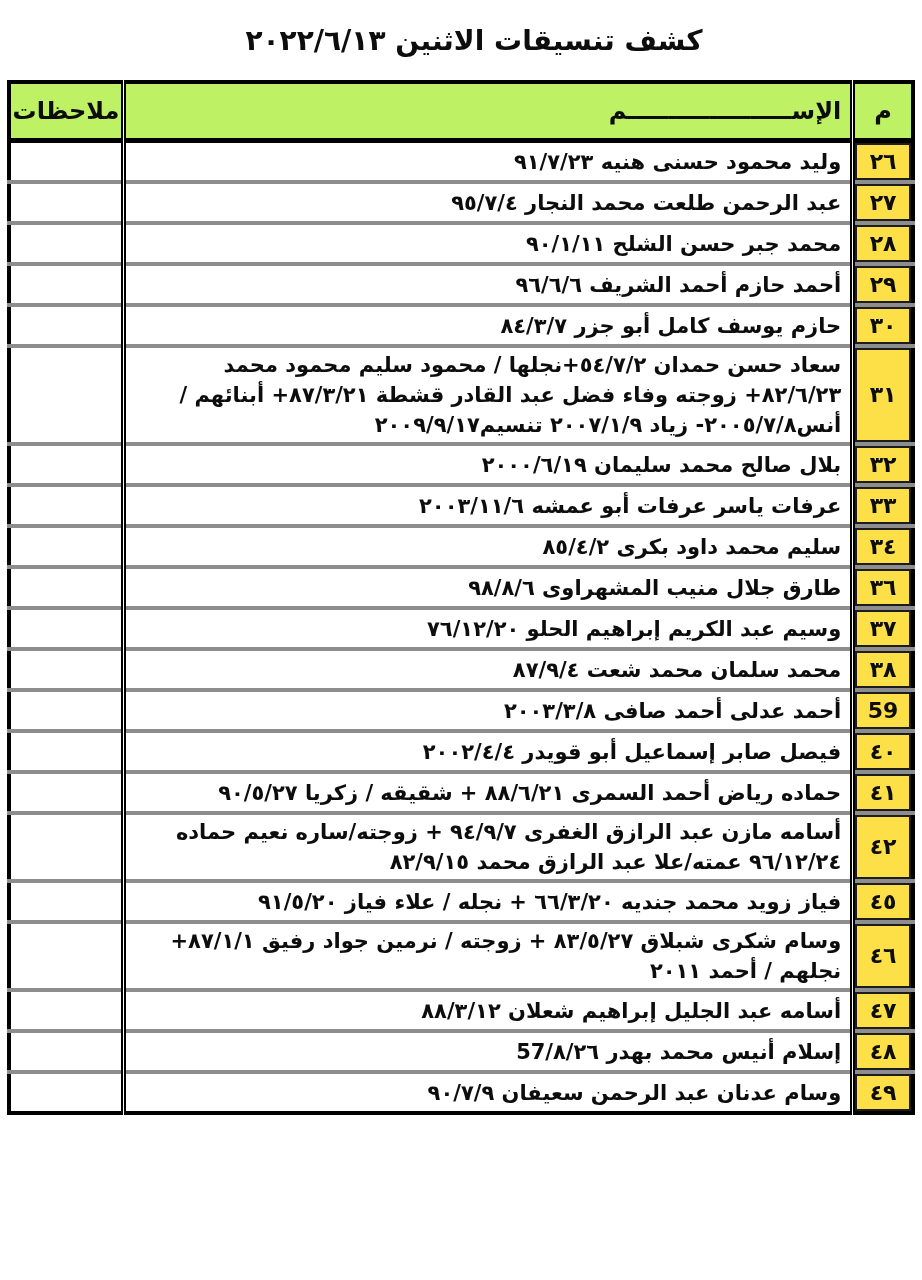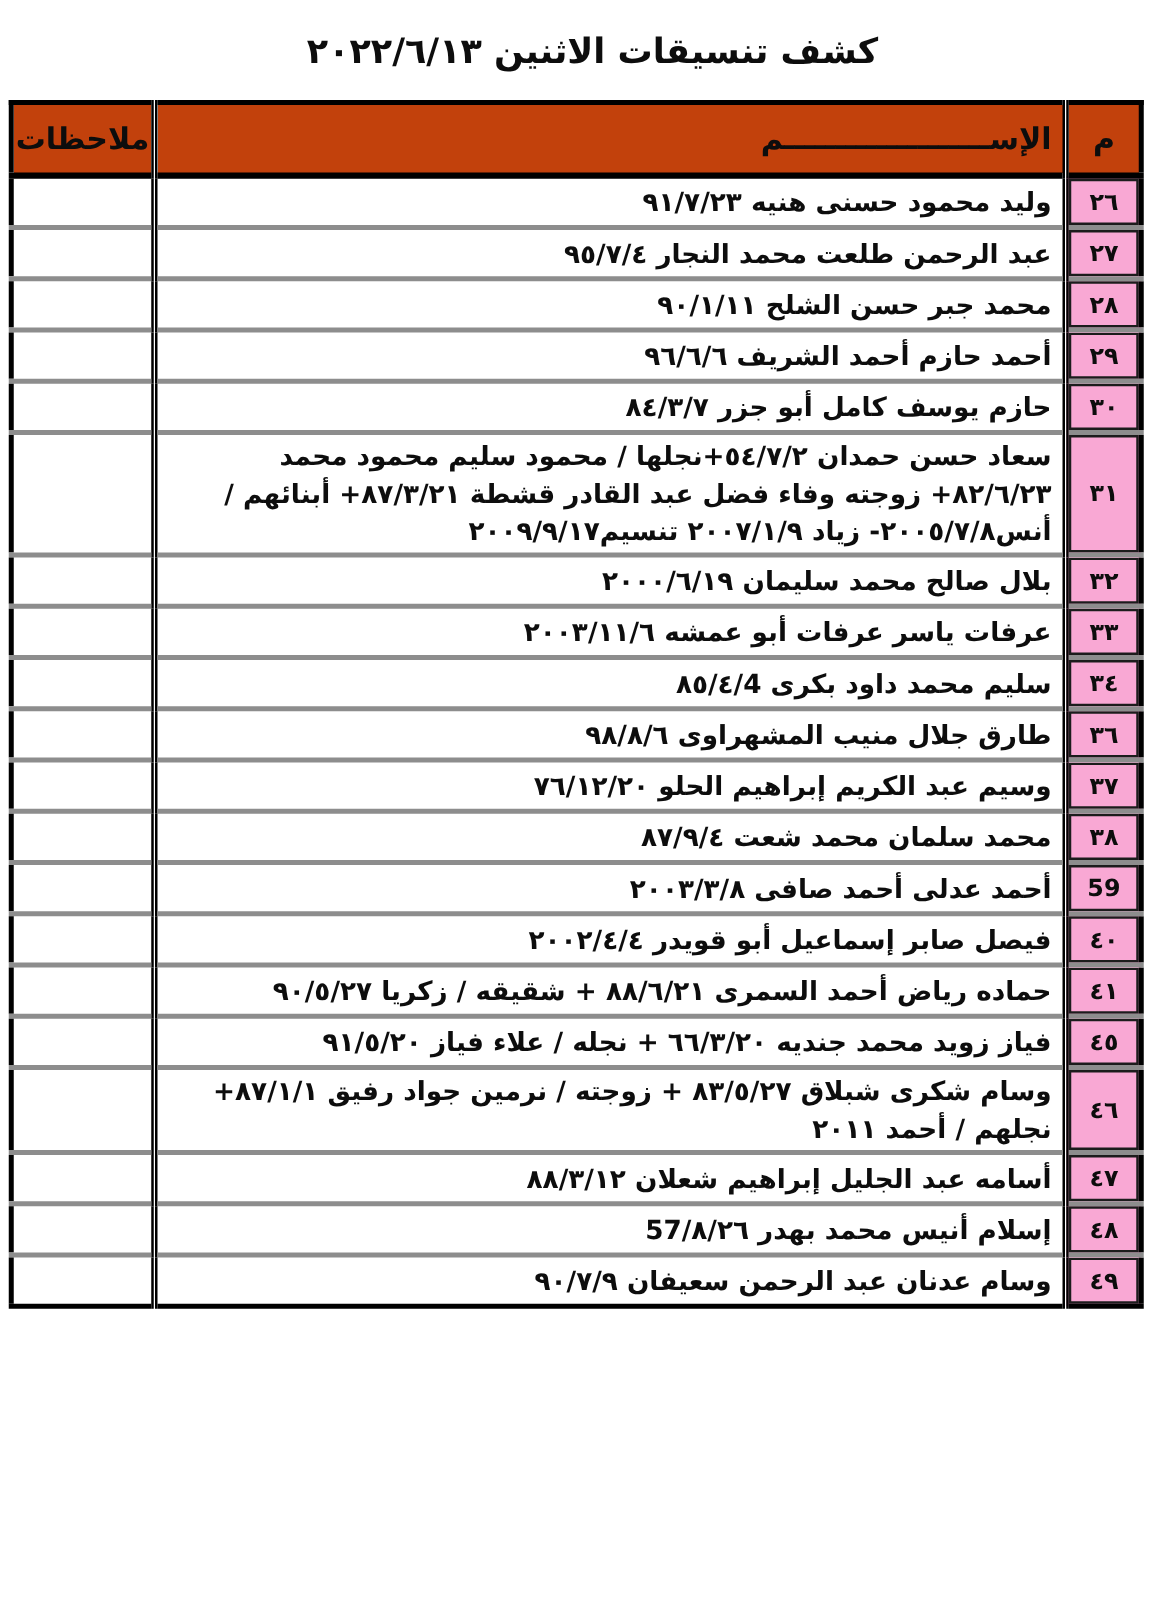--- a/index.html
+++ b/index.html
@@ -16,34 +16,34 @@
   }
   table.sheet{
     position:absolute;top:80px;right:7px;width:908px;
     border-collapse:collapse;table-layout:fixed;
     border:4px solid #000;
   }
   col.c-num{width:60px;}
   col.c-name{width:726px;}
   col.c-notes{width:114px;}
   th{
-    background:#c2410c;border-bottom:5px solid #000;
+    background:#bef264;border-bottom:5px solid #000;
     height:50px;font-size:24px;font-weight:bold;text-align:center;
     padding:0;overflow:hidden;white-space:nowrap;
   }
   td{
     border-bottom:4px solid #8d8d8d;
     height:33px;vertical-align:middle;padding:0;
     font-weight:bold;font-size:21px;line-height:30px;
   }
   tbody tr:last-child td{border-bottom:4px solid #000;}
   .col-num{border-left:5px double #000;text-align:center;}
   .col-name{border-left:5px double #000;text-align:right;padding:2px 9px;}
   td.col-num{
-    background:#f9a8d4;font-size:19px;
+    background:#fde047;font-size:22px;
     box-shadow:inset 0 0 0 2px #1c1c1c;
   }
   td.col-notes{background:#fff;}
 </style>
 </head>
 <body>
 
 <div class="page">
   <div class="title">كشف تنسيقات الاثنين ٢٠٢٢/٦/١٣</div>
 
@@ -96,21 +96,21 @@
           <td class="col-name">بلال صالح محمد سليمان ٢٠٠٠/٦/١٩</td>
           <td class="col-notes"></td>
         </tr>
         <tr>
           <td class="col-num">٣٣</td>
           <td class="col-name">عرفات ياسر عرفات أبو عمشه ٢٠٠٣/١١/٦</td>
           <td class="col-notes"></td>
         </tr>
         <tr>
           <td class="col-num">٣٤</td>
-          <td class="col-name">سليم محمد داود بكرى ٨٥/٤/4</td>
+          <td class="col-name">سليم محمد داود بكرى ٨٥/٤/٢</td>
           <td class="col-notes"></td>
         </tr>
         <tr>
           <td class="col-num">٣٦</td>
           <td class="col-name">طارق جلال منيب المشهراوى ٩٨/٨/٦</td>
           <td class="col-notes"></td>
         </tr>
         <tr>
           <td class="col-num">٣٧</td>
           <td class="col-name">وسيم عبد الكريم إبراهيم الحلو ٧٦/١٢/٢٠</td>
@@ -130,20 +130,25 @@
           <td class="col-num">٤٠</td>
           <td class="col-name">فيصل صابر إسماعيل أبو قويدر ٢٠٠٢/٤/٤</td>
           <td class="col-notes"></td>
         </tr>
         <tr>
           <td class="col-num">٤١</td>
           <td class="col-name">حماده رياض أحمد السمرى ٨٨/٦/٢١ + شقيقه / زكريا ٩٠/٥/٢٧</td>
           <td class="col-notes"></td>
         </tr>
         <tr>
+          <td class="col-num">٤٢</td>
+          <td class="col-name">أسامه مازن عبد الرازق الغفرى ٩٤/٩/٧ + زوجته/ساره نعيم حماده ٩٦/١٢/٢٤ عمته/علا عبد الرازق محمد ٨٢/٩/١٥</td>
+          <td class="col-notes"></td>
+        </tr>
+        <tr>
           <td class="col-num">٤٥</td>
           <td class="col-name">فياز زويد محمد جنديه ٦٦/٣/٢٠ + نجله / علاء فياز ٩١/٥/٢٠</td>
           <td class="col-notes"></td>
         </tr>
         <tr>
           <td class="col-num">٤٦</td>
           <td class="col-name">وسام شكرى شبلاق ٨٣/٥/٢٧ + زوجته / نرمين جواد رفيق ٨٧/١/١+ نجلهم / أحمد ٢٠١١</td>
           <td class="col-notes"></td>
         </tr>
         <tr>

